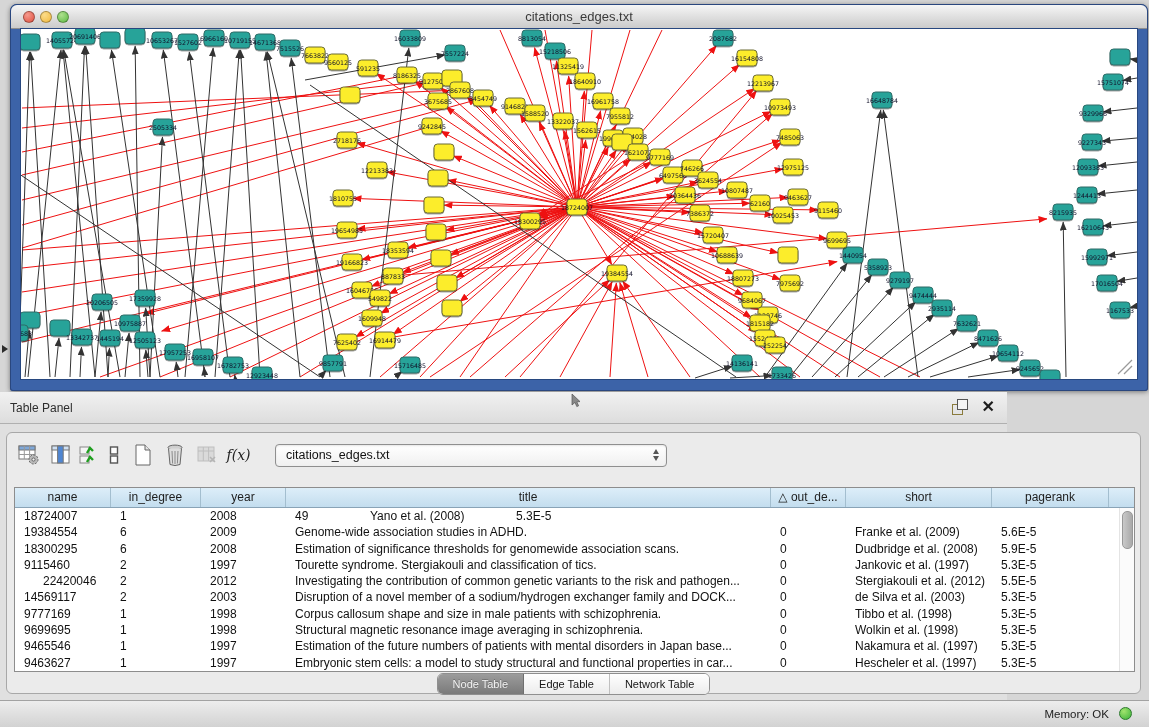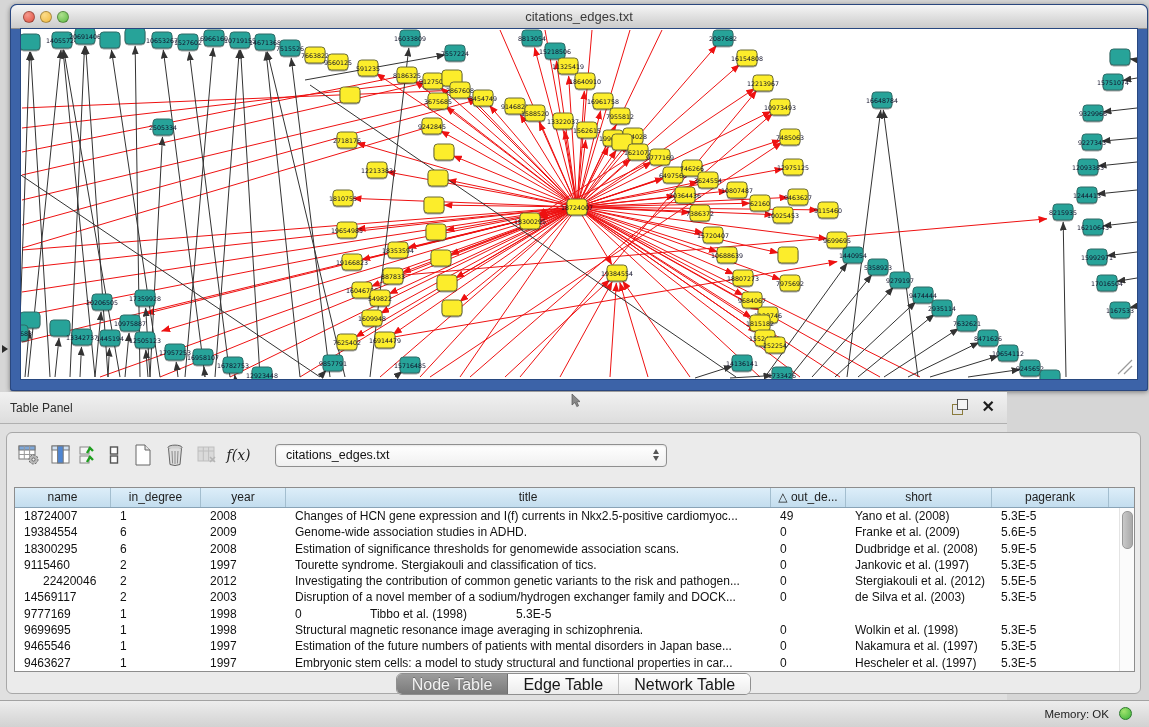--- a/index.html
+++ b/index.html
@@ -57,21 +57,21 @@
   .th{font-size:12px;color:#1d1d1d;text-align:center;line-height:19px;border-right:1px solid #a3becf;
     overflow:hidden;white-space:nowrap;box-sizing:border-box;}
   .tbody .trow{display:flex;height:16.3px;font-size:12px;line-height:16.3px;color:#111;}
   .td{overflow:hidden;white-space:nowrap;box-sizing:border-box;padding-left:9px;}
   .vscroll{position:absolute;top:20px;right:0;bottom:0;width:14px;background:#fbfbfb;border-left:1px solid #e4e4e4;}
   .vthumb{position:absolute;top:3px;left:2px;width:9px;height:36px;border-radius:5px;
     background:linear-gradient(90deg,#c9c9c9,#a9a9a9);border:1px solid #989898;}
 
   .tabbar{position:absolute;left:0;right:0;top:240px;height:24px;display:flex;justify-content:center;}
   .seg{display:flex;border:1px solid #8f8f8f;border-radius:6px;overflow:hidden;height:22px;background:#fff;box-sizing:border-box;}
-  .seg-btn{padding:0 15px;font-size:16px;line-height:21px;color:#161616;background:linear-gradient(#ffffff,#ececec);}
+  .seg-btn{padding:0 15px;font-size:11px;line-height:21px;color:#161616;background:linear-gradient(#ffffff,#ececec);}
   .seg-btn.active{background:linear-gradient(#9c9c9c,#7a7a7a);color:#f2f2f2;text-shadow:0 -1px 0 rgba(0,0,0,.25);}
   .seg-btn + .seg-btn{border-left:1px solid #c0c0c0;}
   .seg-btn.active + .seg-btn{border-left:1px solid #6f6f6f;}
 
   .statusbar{position:absolute;top:700px;left:0;width:1149px;height:27px;
     background:linear-gradient(#ededed,#d2d2d2);border-top:1px solid #a2a2a2;box-sizing:border-box;}
   .mem{position:absolute;right:40px;top:7px;font-size:11.5px;color:#222;}
   .mem-dot{position:absolute;right:17px;top:6px;width:13px;height:13px;border-radius:50%;
     background:radial-gradient(circle at 35% 30%,#a2e46e,#3ab23a);border:1px solid #2c7a2c;box-sizing:border-box;}
 </style>
@@ -878,21 +878,20 @@
             <div class="th" style="width: 485px;">title</div>
             <div class="th" style="width: 75px;">△ out_de...</div>
             <div class="th" style="width: 146px;">short</div>
             <div class="th" style="width: 117px;">pagerank</div>
           </div>
         <div class="tbody" id="tbody">
             <div class="trow">
               <div class="td" style="width: 96px;">18724007</div>
               <div class="td" style="width: 90px;">1</div>
               <div class="td" style="width: 85px;">2008</div>
-              <div class="td" style="width: 485px;">Changes of HCN gene expression and I(f) currents in Nkx2.5-positive cardiomyoc...</div>
               <div class="td" style="width: 75px;">49</div>
               <div class="td" style="width: 146px;">Yano et al. (2008)</div>
               <div class="td" style="width: 117px;">5.3E-5</div>
             </div>
             <div class="trow">
               <div class="td" style="width: 96px;">19384554</div>
               <div class="td" style="width: 90px;">6</div>
               <div class="td" style="width: 85px;">2009</div>
               <div class="td" style="width: 485px;">Genome-wide association studies in ADHD.</div>
               <div class="td" style="width: 75px;">0</div>
@@ -932,20 +931,21 @@
               <div class="td" style="width: 85px;">2003</div>
               <div class="td" style="width: 485px;">Disruption of a novel member of a sodium/hydrogen exchanger family and DOCK...</div>
               <div class="td" style="width: 75px;">0</div>
               <div class="td" style="width: 146px;">de Silva et al. (2003)</div>
               <div class="td" style="width: 117px;">5.3E-5</div>
             </div>
             <div class="trow">
               <div class="td" style="width: 96px;">9777169</div>
               <div class="td" style="width: 90px;">1</div>
               <div class="td" style="width: 85px;">1998</div>
+              <div class="td" style="width: 485px;">Corpus callosum shape and size in male patients with schizophrenia.</div>
               <div class="td" style="width: 75px;">0</div>
               <div class="td" style="width: 146px;">Tibbo et al. (1998)</div>
               <div class="td" style="width: 117px;">5.3E-5</div>
             </div>
             <div class="trow">
               <div class="td" style="width: 96px;">9699695</div>
               <div class="td" style="width: 90px;">1</div>
               <div class="td" style="width: 85px;">1998</div>
               <div class="td" style="width: 485px;">Structural magnetic resonance image averaging in schizophrenia.</div>
               <div class="td" style="width: 75px;">0</div>

